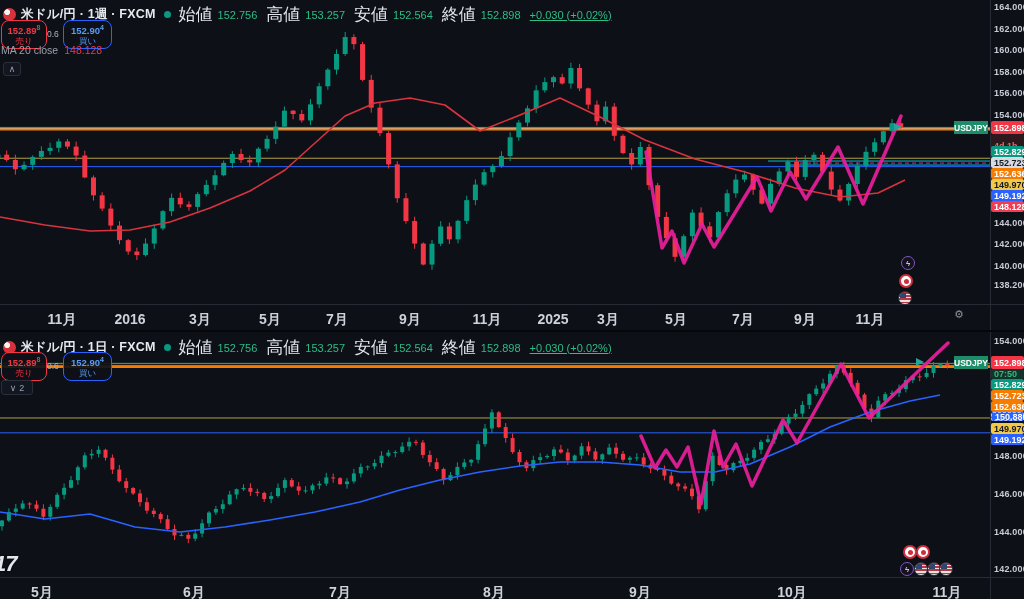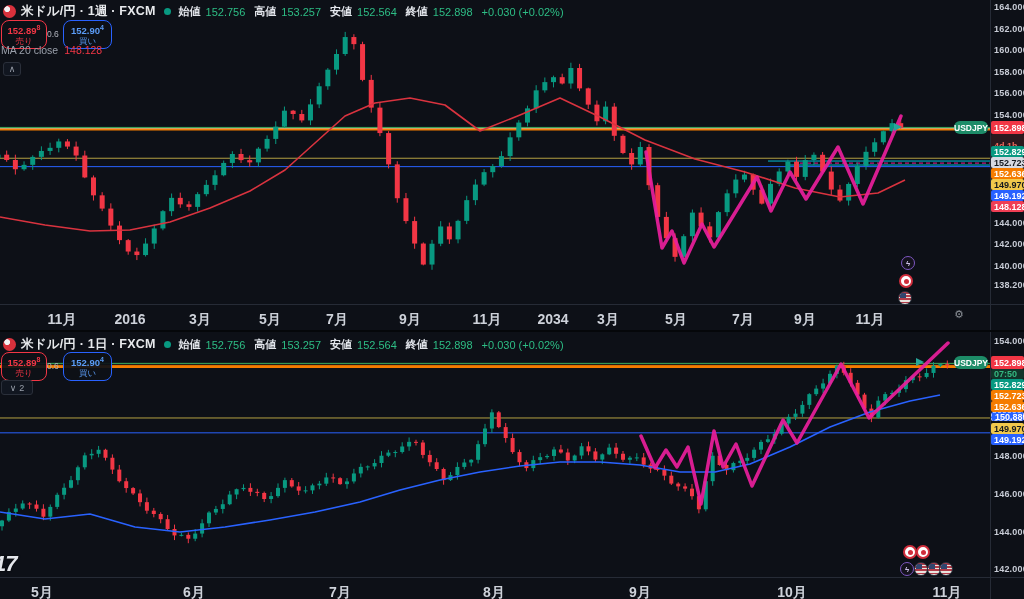--- a/index.html
+++ b/index.html
@@ -5,23 +5,23 @@
   html,body{margin:0;padding:0;background:#05070c;}
   #app{position:relative;width:1024px;height:599px;background:#0d1017;overflow:hidden;
        font-family:"Liberation Sans","DejaVu Sans",sans-serif;-webkit-font-smoothing:antialiased;}
   .abs{position:absolute;}
   svg.chart{position:absolute;left:0;z-index:1;}
   
   .hdr{position:absolute;left:3px;display:flex;align-items:center;gap:5px;z-index:6;white-space:nowrap;}
   .logo{width:13px;height:13px;border-radius:50%;background:radial-gradient(circle at 32% 32%, #f2f3f5 0 2.6px, #d8313c 3.2px);flex:0 0 auto;}
   .title{font-size:12.5px;font-weight:bold;color:#e8eaed;letter-spacing:.2px;}
   .statusdot{width:7px;height:7px;border-radius:50%;background:#089981;margin:0 3px;}
-  .olab{font-size:11px;font-weight:bold;color:#e3e6ec;}
+  .olab{font-size:17px;font-weight:normal;color:#e3e6ec;}
   .oval{font-size:11px;color:#2dbd85;margin-right:4px;}
-  .ochg{font-size:11px;color:#2dbd85;}
+  .ochg{font-size:11px;color:#2dbd85;text-decoration:underline;}
   
   .tbtn{position:absolute;width:44px;height:27px;border-radius:8px;display:flex;flex-direction:column;
         align-items:center;justify-content:center;line-height:11px;z-index:6;background:rgba(13,16,23,.92);cursor:pointer;}
   .tbtn .p{font-size:9.5px;font-weight:bold;}
   .tbtn .p sup{font-size:7px;}
   .tbtn .l{font-size:8.5px;}
   .sell{border:1px solid #f23645;color:#f23645;}
   .buy{border:1px solid #2962ff;color:#5b9cf6;}
   .spread{position:absolute;font-size:8.5px;color:#b2b5be;z-index:6;}
   .marow{position:absolute;left:1px;display:flex;gap:6px;z-index:6;font-size:10.5px;}
@@ -30,21 +30,21 @@
   .chip{position:absolute;border:1px solid #2a2f3a;border-radius:3px;background:rgba(19,23,34,.85);
         color:#9aa0ab;display:flex;align-items:center;justify-content:center;gap:3px;z-index:6;font-size:9px;cursor:pointer;}
   
   .vline{position:absolute;left:990px;top:0;width:1px;height:599px;background:#262b36;z-index:4;}
   .axline{position:absolute;left:0;width:1024px;height:1px;background:#262b36;z-index:4;}
   .divider{position:absolute;left:0;width:1024px;height:2px;background:#05070a;z-index:4;}
   .tick{position:absolute;left:994px;transform:translateY(-50%);font-size:9px;color:#c8ccd6;z-index:5;font-weight:bold;letter-spacing:.2px;}
   .plabel{position:absolute;left:991px;width:33px;font-size:9px;font-weight:bold;z-index:6;
           display:flex;align-items:center;padding-left:3px;box-sizing:border-box;border-radius:2px;}
   .badge{position:absolute;left:954px;width:34px;height:13px;background:#1d8c68;color:#fff;font-size:8.5px;
-         font-weight:bold;display:flex;align-items:center;justify-content:center;border-radius:6px;z-index:6;}
+         font-weight:bold;display:flex;align-items:center;justify-content:center;border-radius:0;z-index:6;}
   .month{position:absolute;transform:translateX(-50%);font-size:14px;font-weight:bold;color:#ced2da;z-index:5;}
   .gear{position:absolute;left:954px;font-size:11px;color:#8b9097;z-index:6;cursor:pointer;}
   
   .evt{position:absolute;width:14px;height:14px;border-radius:50%;box-sizing:border-box;z-index:5;}
   .evt.lightning{background:#14121c;border:1.5px solid #7e57c2;color:#cfc3ea;font-size:8px;font-weight:bold;
         display:flex;align-items:center;justify-content:center;}
   .evt.jp{background:#fff;border:2.5px solid #cf2e3c;}
   .evt.jp::after{content:"";position:absolute;left:50%;top:50%;width:5px;height:5px;margin:-2.5px;border-radius:50%;background:#cf2e3c;}
   .evt.us{background:repeating-linear-gradient(180deg,#b23a48 0 1.6px,#e9e4de 1.6px 3.2px);border:1px solid #2c3340;overflow:hidden;}
   .evt.us::after{content:"";position:absolute;left:1px;top:1px;width:6px;height:5px;background:#31456e;}
@@ -660,21 +660,21 @@
       <div class="abs plabel" style="top: 190px; height: 11px; background: rgb(41, 98, 255); color: rgb(255, 255, 255);">149.192</div>
       <div class="abs plabel" style="top: 201px; height: 11px; background: rgb(239, 62, 84); color: rgb(255, 255, 255);">148.128</div>
       <div class="abs badge" style="top: 121px;">USDJPY</div>
       <div class="abs month" style="left: 62px; top: 311px;">11月</div>
       <div class="abs month" style="left: 130px; top: 311px;">2016</div>
       <div class="abs month" style="left: 200px; top: 311px;">3月</div>
       <div class="abs month" style="left: 270px; top: 311px;">5月</div>
       <div class="abs month" style="left: 337px; top: 311px;">7月</div>
       <div class="abs month" style="left: 410px; top: 311px;">9月</div>
       <div class="abs month" style="left: 487px; top: 311px;">11月</div>
-      <div class="abs month" style="left: 553px; top: 311px;">2034</div>
+      <div class="abs month" style="left: 553px; top: 311px;">2025</div>
       <div class="abs month" style="left: 608px; top: 311px;">3月</div>
       <div class="abs month" style="left: 676px; top: 311px;">5月</div>
       <div class="abs month" style="left: 743px; top: 311px;">7月</div>
       <div class="abs month" style="left: 805px; top: 311px;">9月</div>
       <div class="abs month" style="left: 870px; top: 311px;">11月</div>
       <div class="abs evt lightning" style="left: 901px; top: 256px;">ϟ</div>
       <div class="abs evt jp" style="left: 899px; top: 274px;"></div>
       <div class="abs evt us" style="left: 898px; top: 291px;"></div>
       <div class="abs arrowR" style="left: 894px; top: 123px;"></div>
       <div class="abs tick" style="top: 341px;">154.000</div>

